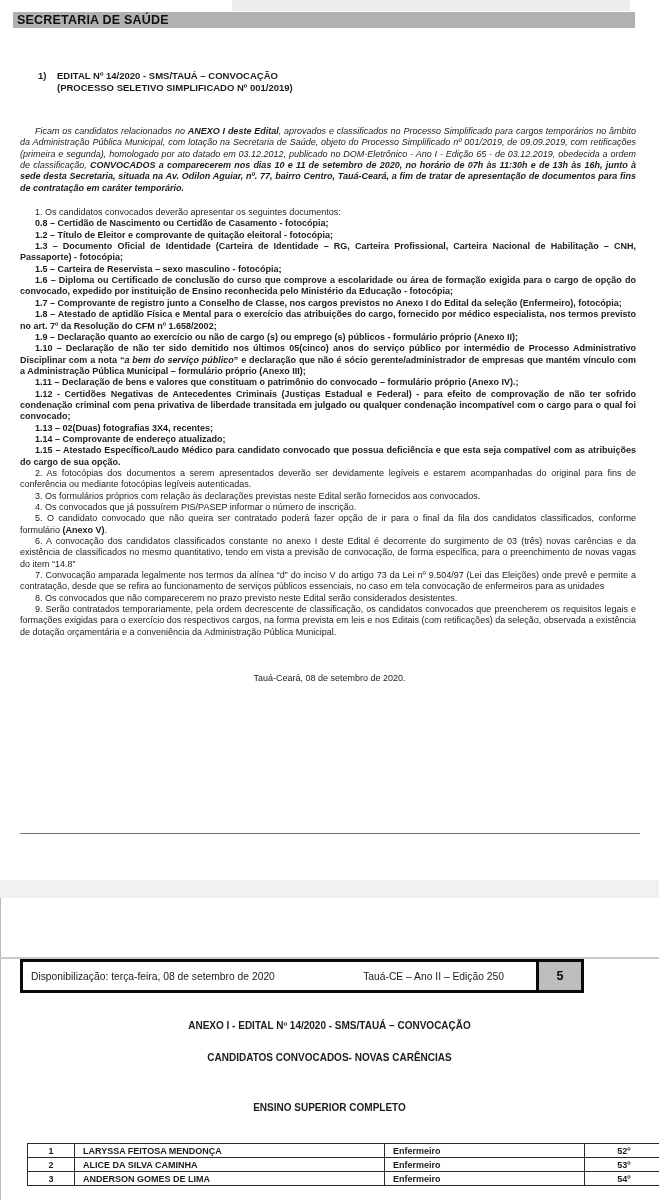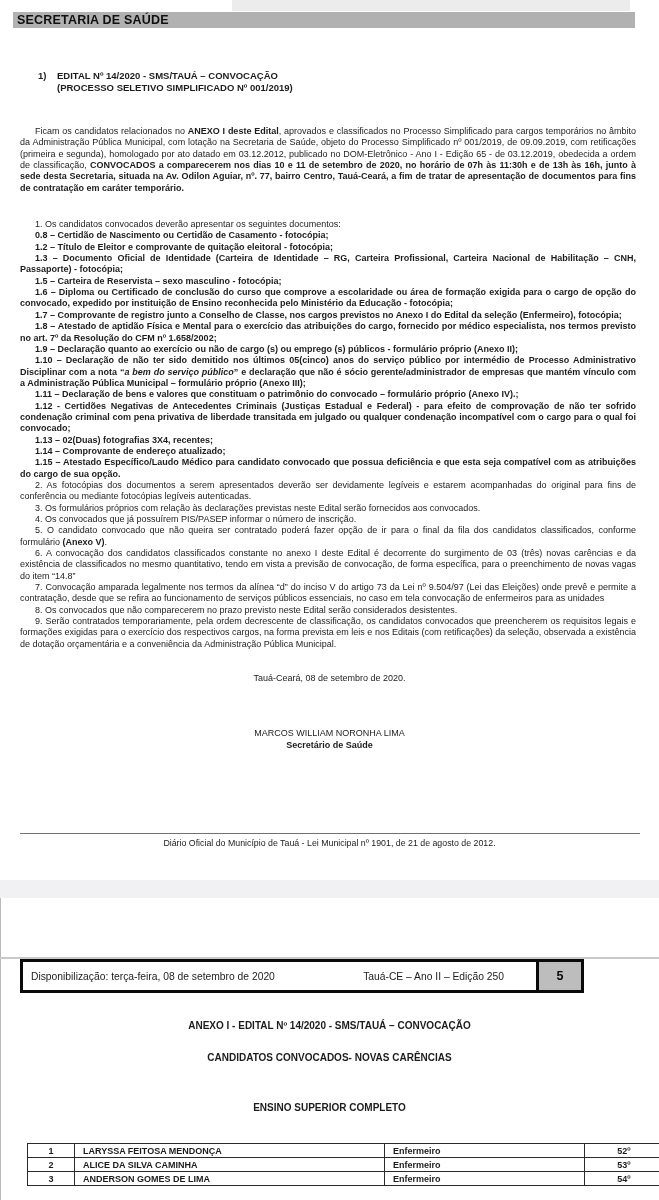--- a/index.html
+++ b/index.html
@@ -26,21 +26,21 @@
     font-weight:bold;font-size:12.5px;line-height:16px;color:#101010;
     padding-left:4px;box-sizing:border-box;letter-spacing:.2px;
   }
   .heading{position:absolute;top:70px;left:38px;font-size:9.5px;font-weight:bold;line-height:11.5px;display:flex;}
   .heading .num{width:19px;flex:none;}
   .document-body{
     position:absolute;top:126px;left:20px;width:616px;
     font-size:9px;line-height:11.35px;text-align:justify;
   }
   .document-body p{margin:0;text-indent:15px;}
-  .document-body p[data-name="intro-paragraph"]{margin-bottom:25px;}
+  .document-body p[data-name="intro-paragraph"]{margin-bottom:13px;font-style:italic;}
   .date-line{position:absolute;top:673px;left:0;width:659px;text-align:center;font-size:9px;}
   .signature{position:absolute;top:727px;left:0;width:659px;text-align:center;font-size:9px;line-height:12px;}
   .footer-rule{position:absolute;top:833px;left:20px;width:620px;height:0;border-top:1px solid #707070;}
   .footer-note{position:absolute;top:838px;left:0;width:659px;text-align:center;font-size:8.8px;}
 
   
   .gap-band{position:absolute;top:880px;left:0;width:659px;height:18px;background:var(--gap-band-bg);border-bottom:1px solid #e2e2e5;}
 
   
   .page2{position:absolute;top:898px;left:0;width:659px;height:302px;background:#fff;border-left:1px solid #b9b9b9;box-sizing:border-box;}
@@ -114,27 +114,22 @@
       <p data-name="list-item"><span>4. Os convocados que já possuírem PIS/PASEP informar o número de inscrição.</span></p>
       <p data-name="list-item"><span>5. O candidato convocado que não queira ser contratado poderá fazer opção de ir para o final da fila dos candidatos classificados, conforme formulário </span><span class="b">(Anexo V)</span><span>.</span></p>
       <p data-name="list-item"><span>6. A convocação dos candidatos classificados constante no anexo I deste Edital é decorrente do surgimento de 03 (três) novas carências e da existência de classificados no mesmo quantitativo, tendo em vista a previsão de convocação, de forma específica, para o preenchimento de novas vagas do item “14.8”</span></p>
       <p data-name="list-item"><span>7. Convocação amparada legalmente nos termos da alínea “d” do inciso V do artigo 73 da Lei nº 9.504/97 (Lei das Eleições) onde prevê e permite a contratação, desde que se refira ao funcionamento de serviços públicos essenciais, no caso em tela convocação de enfermeiros para as unidades</span></p>
       <p data-name="list-item"><span>8. Os convocados que não comparecerem no prazo previsto neste Edital serão considerados desistentes.</span></p>
       <p data-name="list-item"><span>9. Serão contratados temporariamente, pela ordem decrescente de classificação, os candidatos convocados que preencherem os requisitos legais e formações exigidas para o exercício dos respectivos cargos, na forma prevista em leis e nos Editais (com retificações) da seleção, observada a existência de dotação orçamentária e a conveniência da Administração Pública Municipal.</span></p>
     </div>
 
   <div class="date-line" data-name="date-line">Tauá-Ceará, 08 de setembro de 2020.</div>
 
-  <div class="signature" data-name="signature-block">
-    <span data-name="signature-name">MARCOS WILLIAM NORONHA LIMA</span><br>
-    <span class="b" data-name="signature-title">Secretário de Saúde</span>
-  </div>
 
   <div class="footer-rule" data-name="footer-divider"></div>
-  <div class="footer-note" data-name="footer-note">Diário Oficial do Município de Tauá - Lei Municipal nº 1901, de 21 de agosto de 2012.</div>
 </div>
 
 <div class="gap-band" data-name="page-gap-band"></div>
 
 <div class="page2" data-name="gazette-page-2"></div>
 <div class="p2-topline" data-name="page2-top-rule"></div>
 
 <div class="info-box" data-name="info-bar">
   <span class="info-left" data-name="info-bar-availability">Disponibilização: terça-feira, 08 de setembro de 2020</span>
   <span class="info-center" data-name="info-bar-edition">Tauá-CE – Ano II – Edição 250</span>

